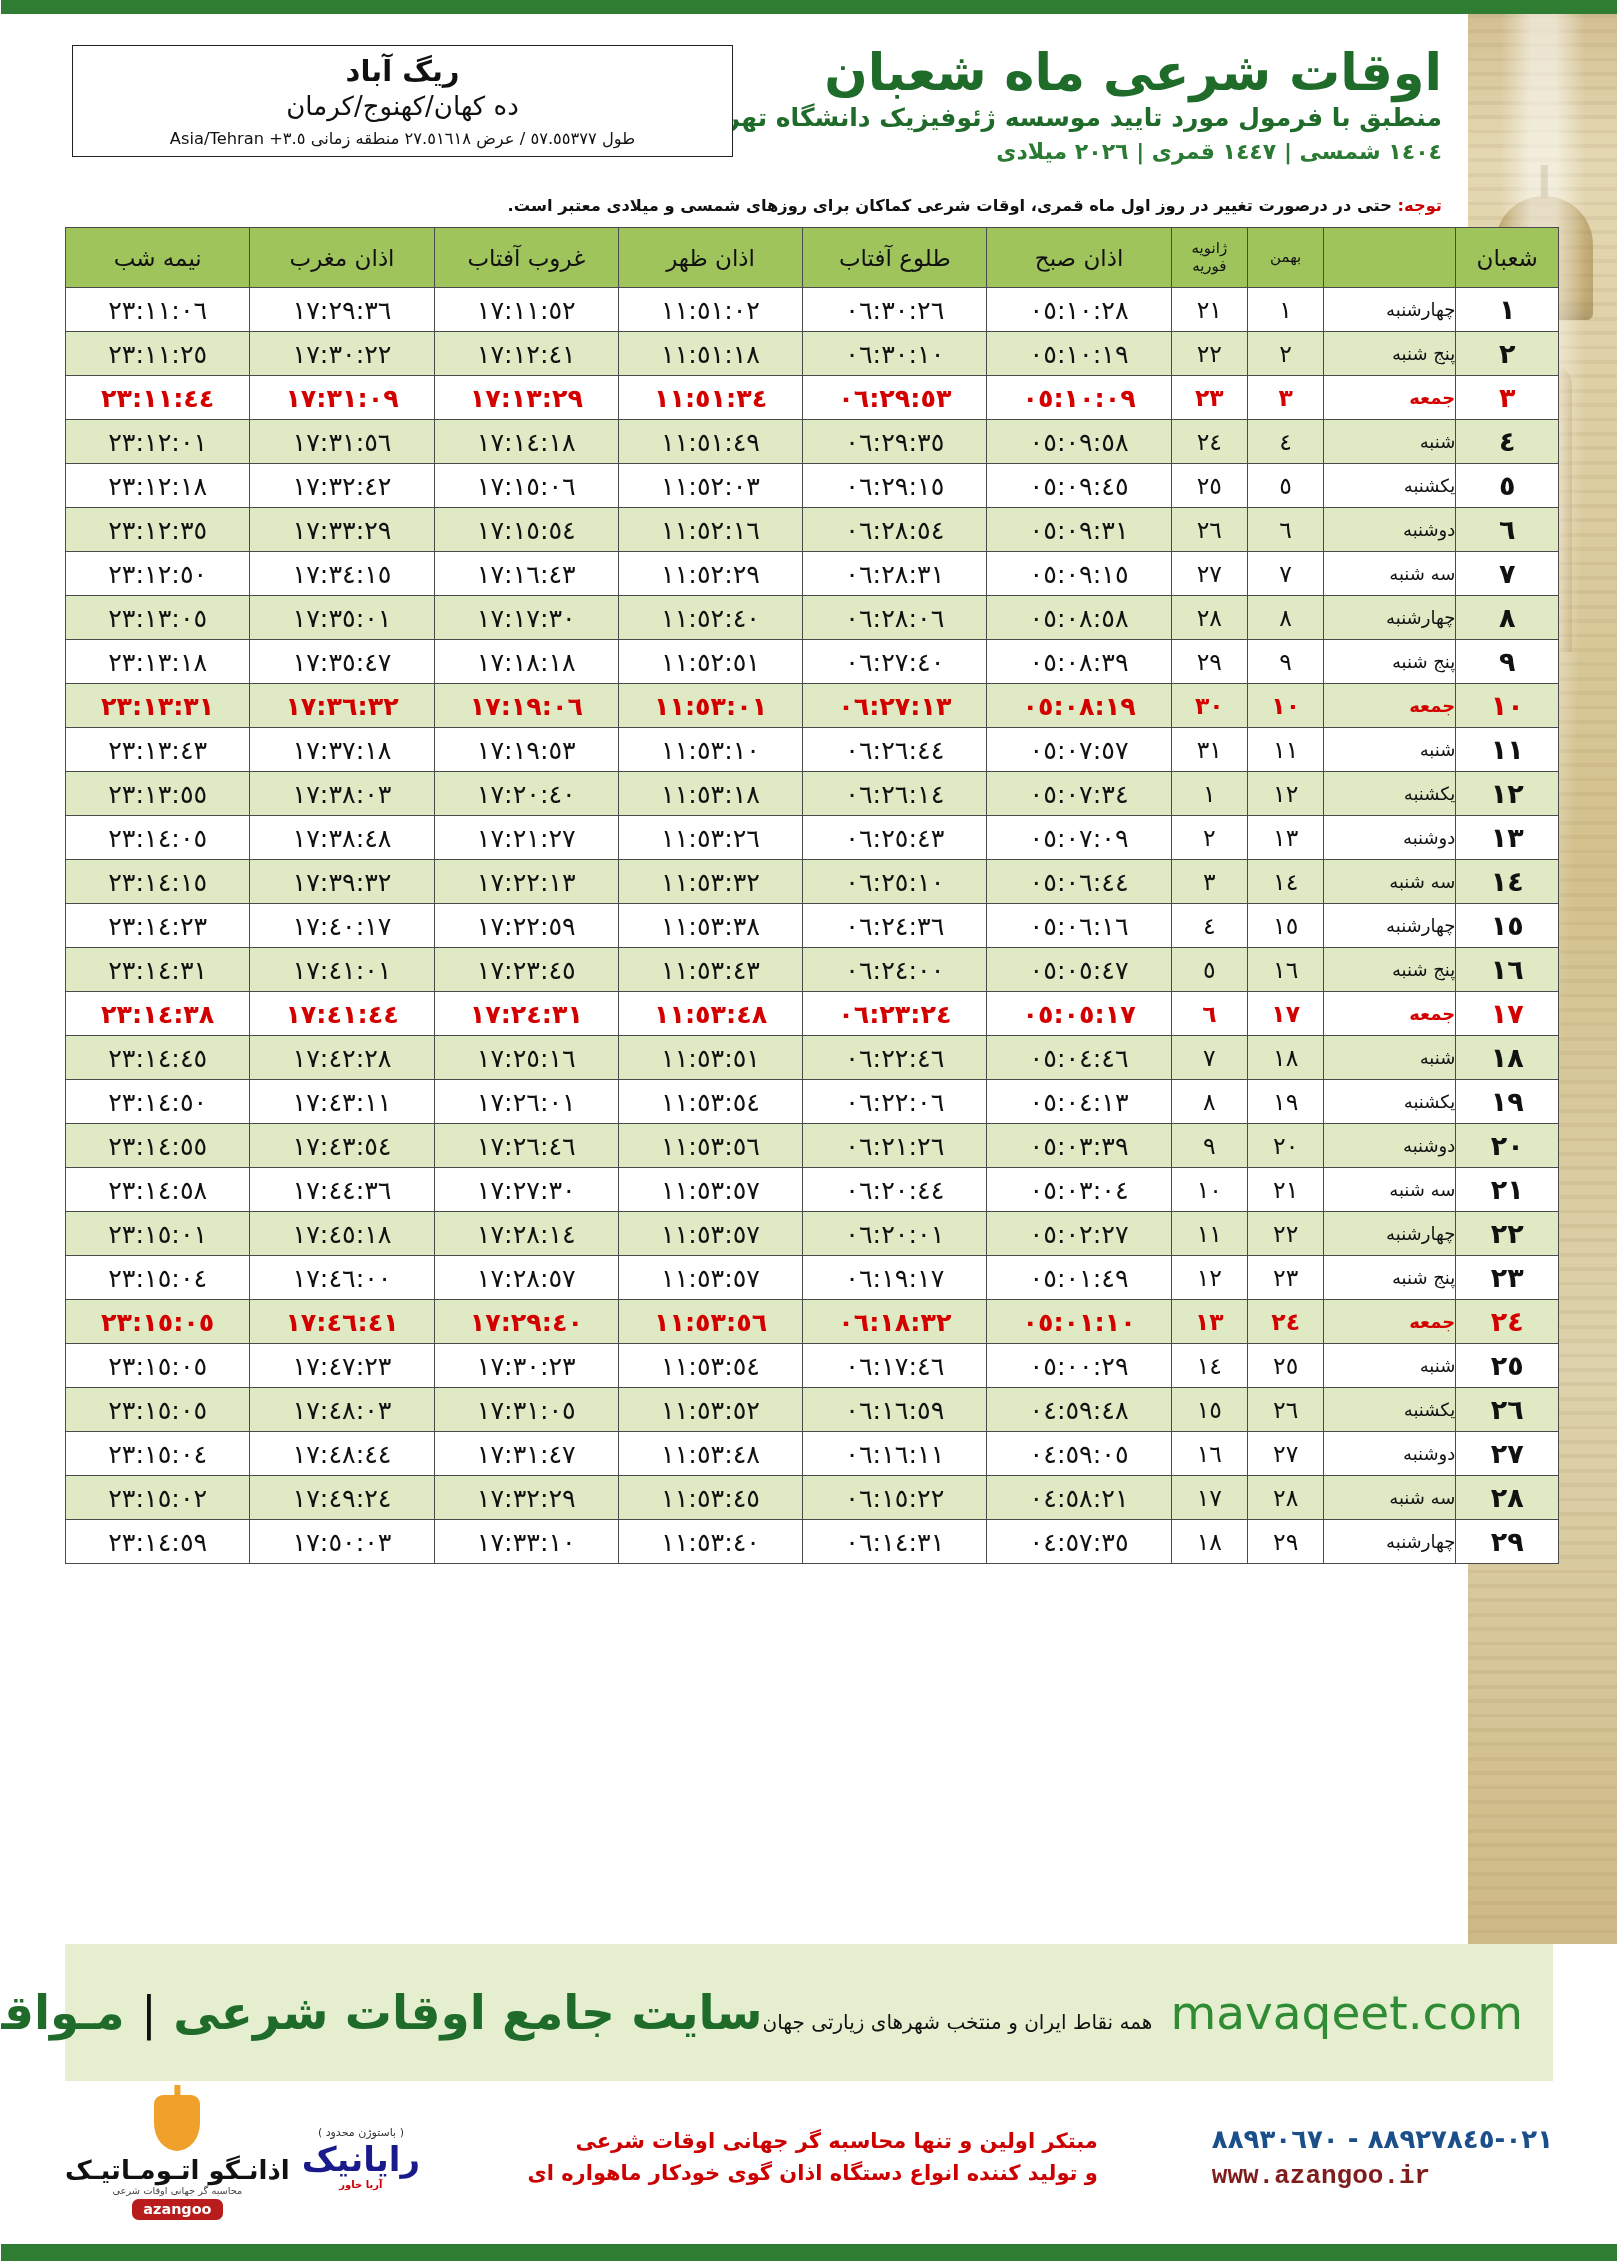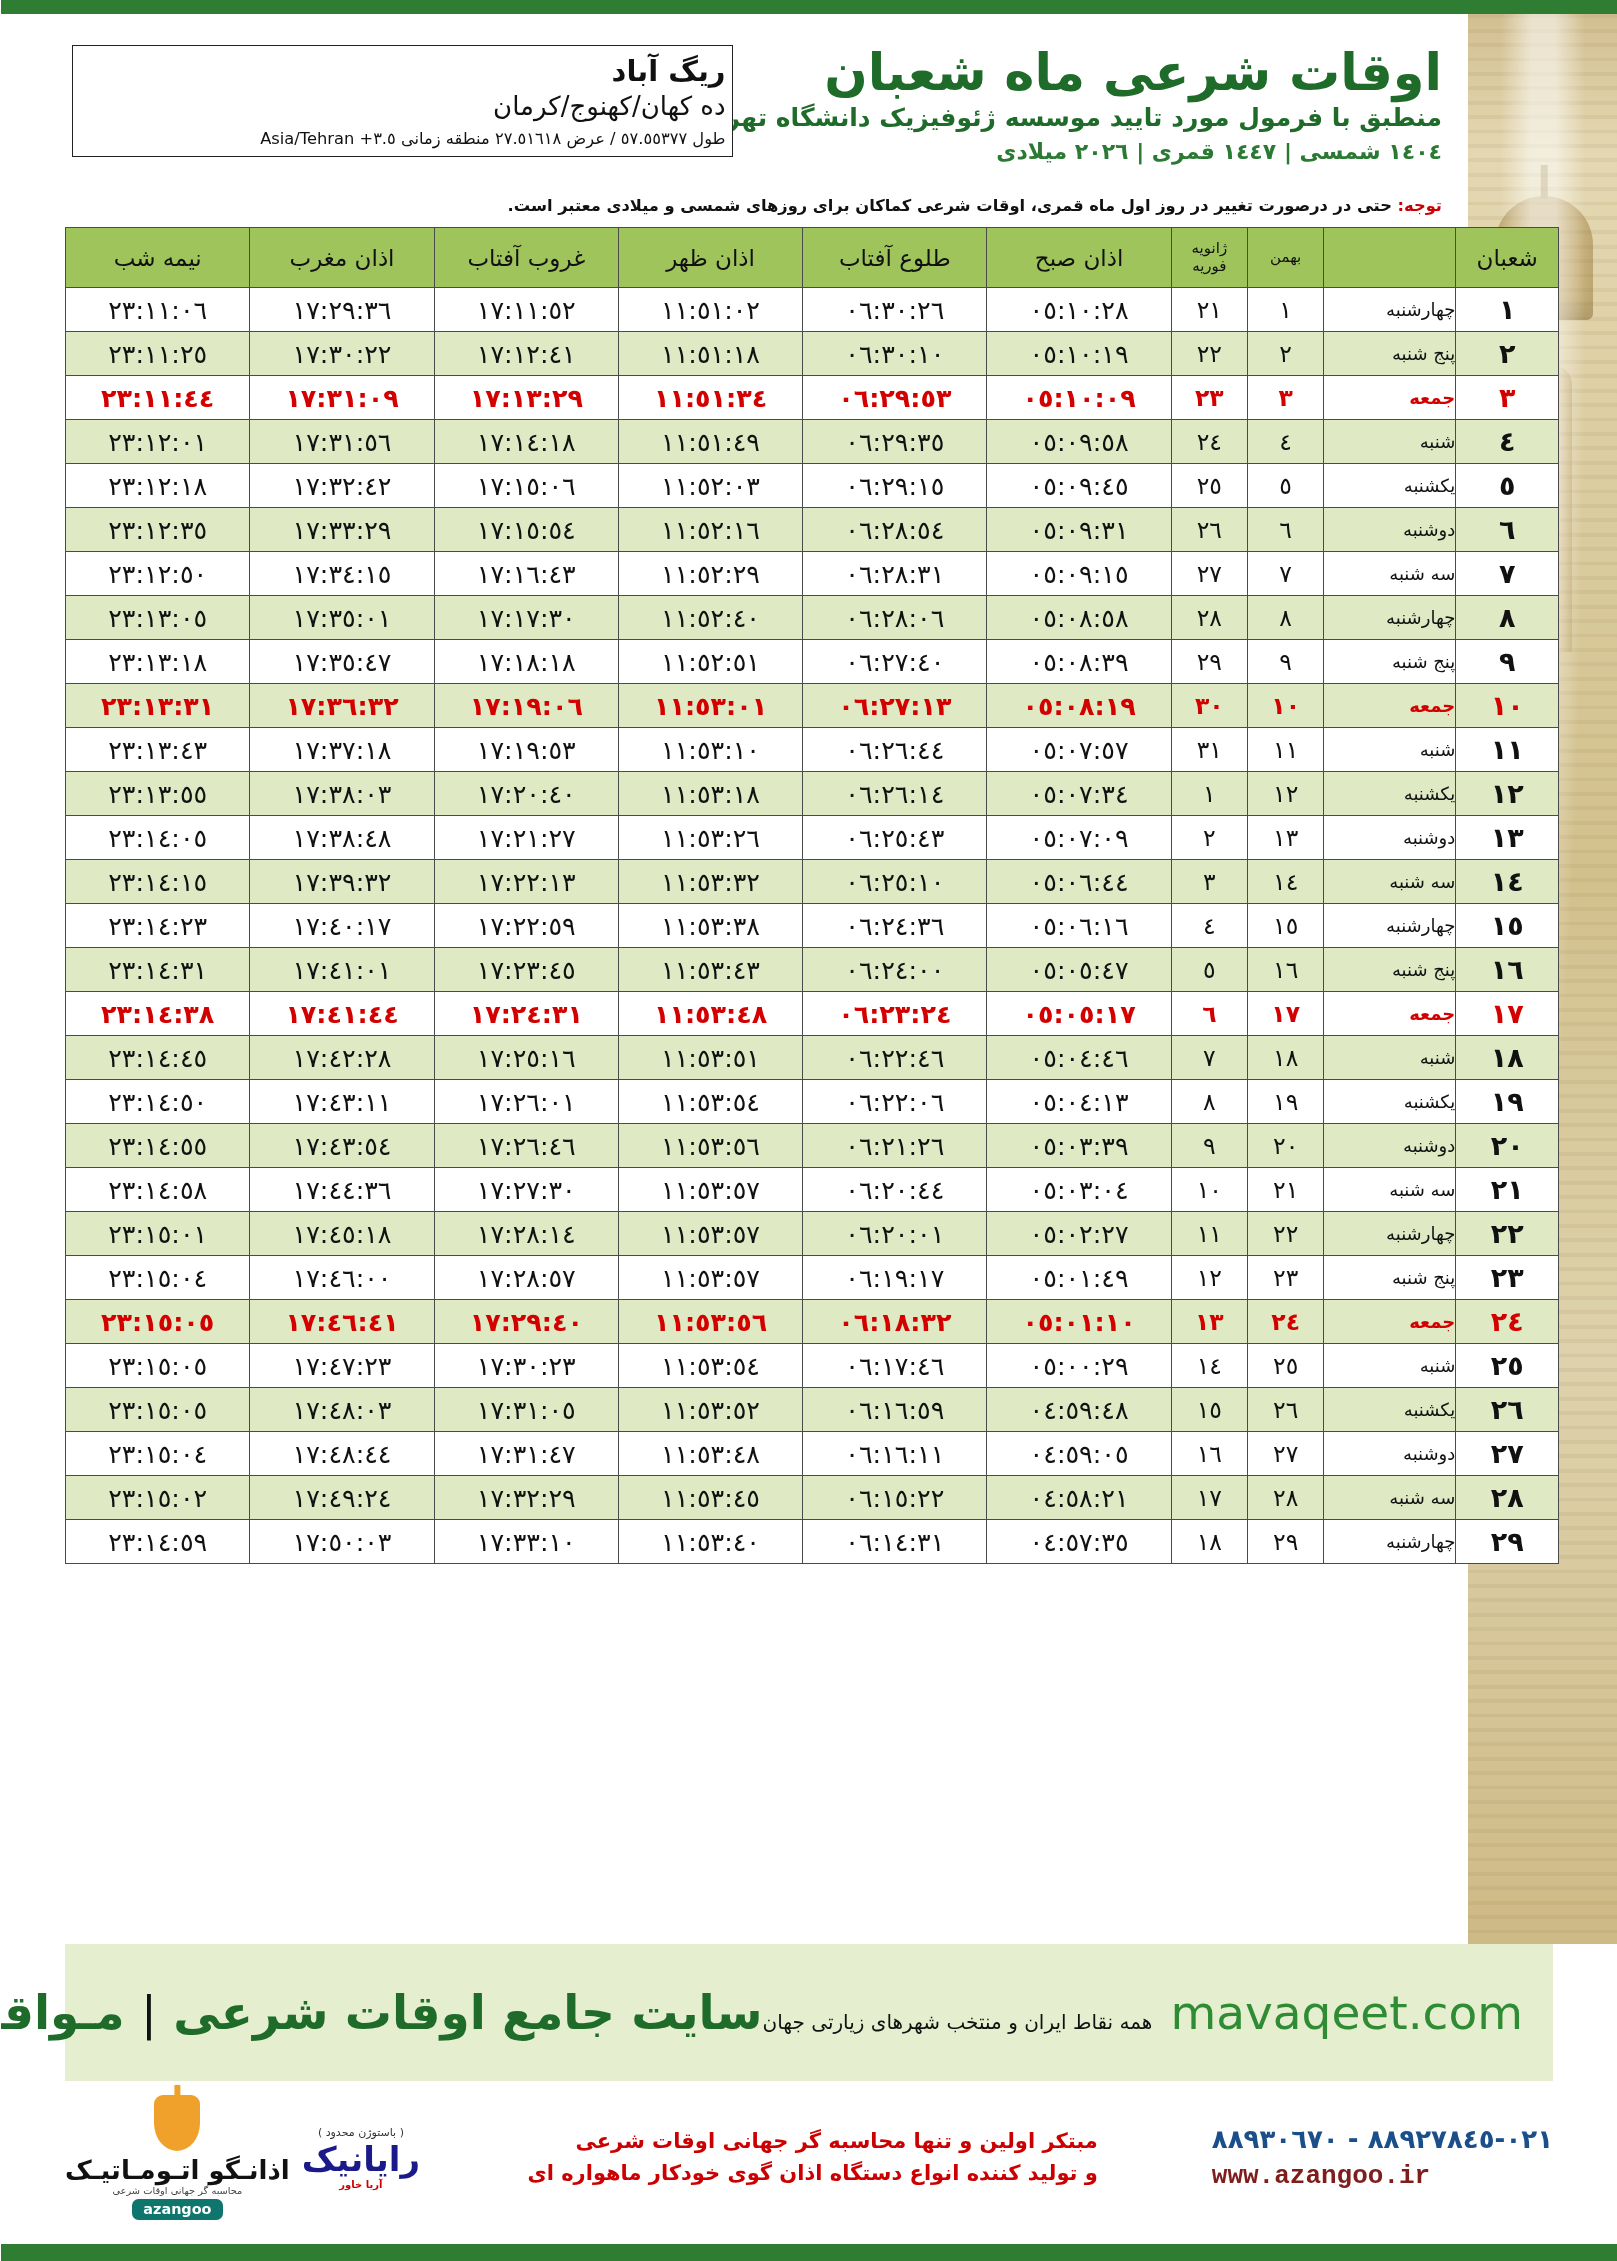--- a/index.html
+++ b/index.html
@@ -103,21 +103,21 @@
     margin-top:6.5px;
   }
   .city-box{
     position:absolute;
     left:72px;
     top:6.5px;
     width:646px;
     border:1.3px solid #222;
     background:#fff;
     padding:9px 6.5px 7.8px;
-    text-align:right;
+    text-align:center;
   }
   .city-name{
     font-size:29px;
     font-weight:bold;
     color:#111;
     line-height:1.15;
   }
   .city-region{
     font-size:26px;
     color:#111;
@@ -282,21 +282,21 @@
   .logo-rayaneek .main{font-size:34px;font-weight:bold;color:#1a1a8a;}
   .logo-rayaneek .sub{font-size:10px;color:#c00;font-weight:bold;}
   .logo-azangoo{
     text-align:center;
     direction:rtl;
   }
   .logo-azangoo .main{font-size:26px;font-weight:bold;color:#111;}
   .logo-azangoo .sub{font-size:9.8px;color:#444;}
   .logo-azangoo .badge{
     display:inline-block;
-    background:#0f766e;
+    background:#b91c1c;
     color:#fff;
     font-size:14.4px;
     font-weight:bold;
     border-radius:6.5px;
     padding:2.6px 11.7px;
     margin-top:2.6px;
   }
   .lamp{
     width:46px;height:56px;
     background:#f0a12b;

